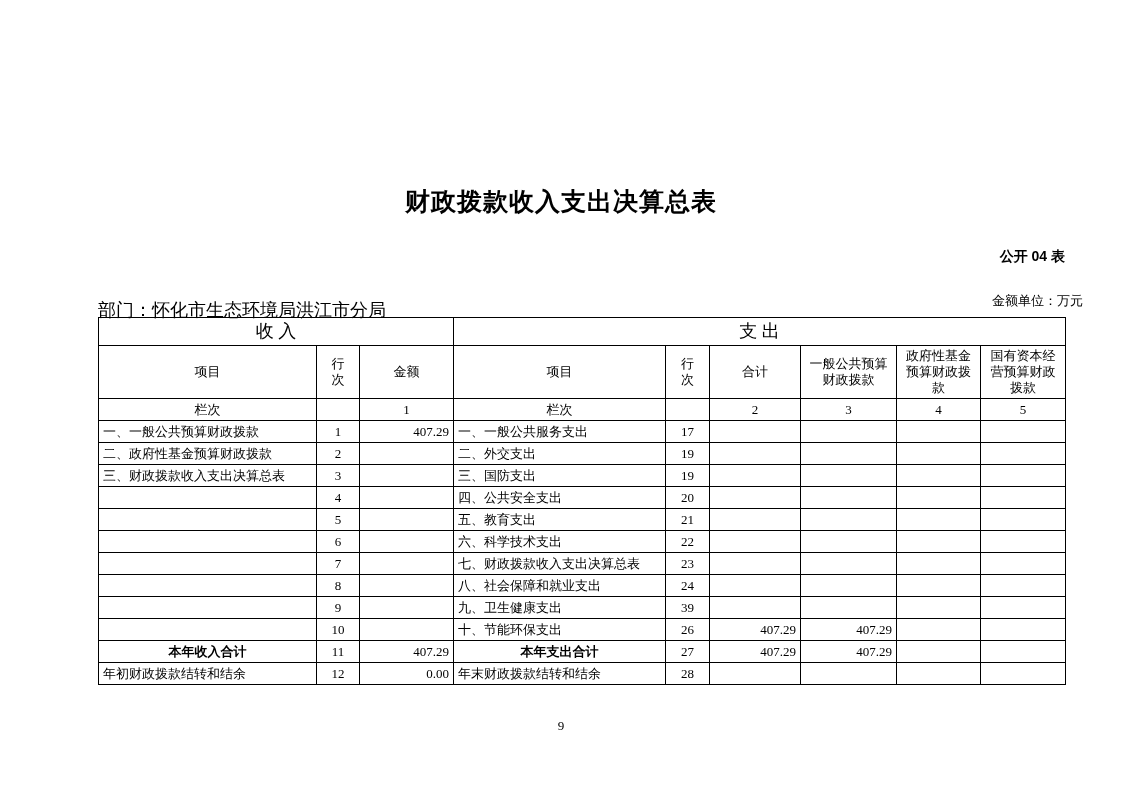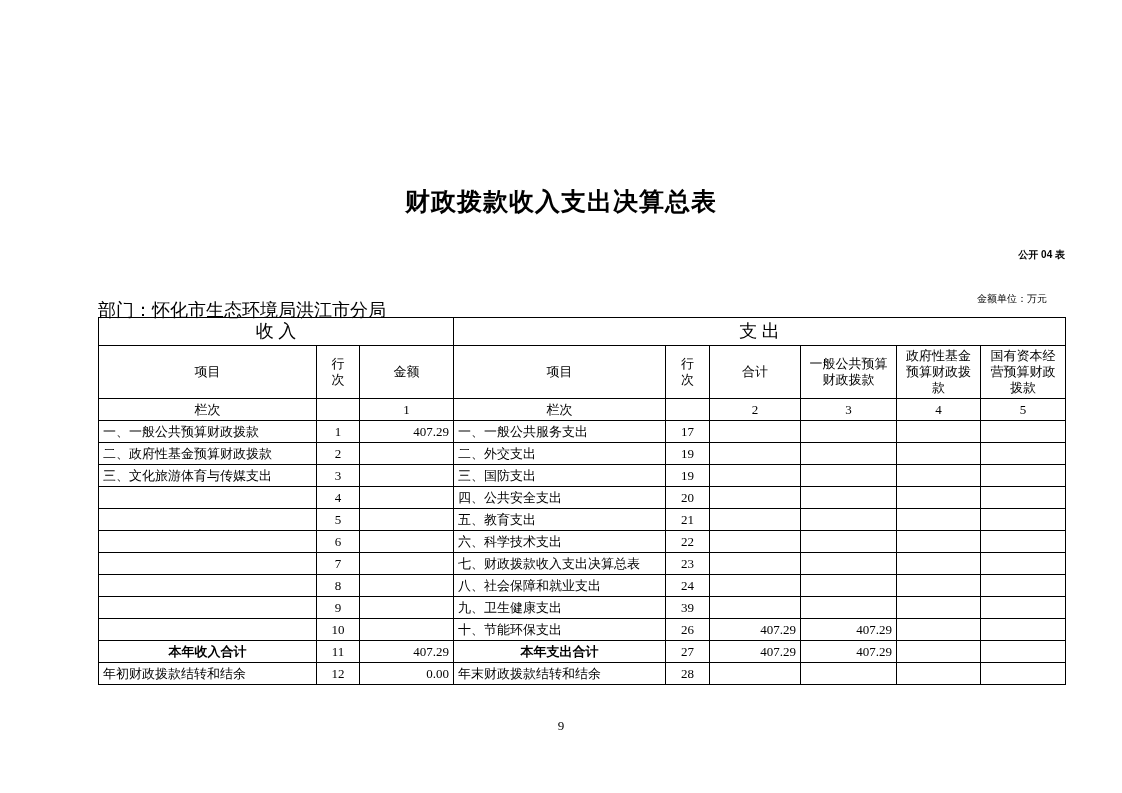--- a/index.html
+++ b/index.html
@@ -29,35 +29,35 @@
     text-align: center;
     font-size: 25px;
     font-weight: bold;
     letter-spacing: 1px;
     font-family: "Liberation Sans", "DejaVu Sans", sans-serif;
   }
   .sheet-code {
     position: absolute;
     top: 248px;
     right: 57px;
-    font-size: 10px;
+    font-size: 14px;
     font-weight: bold;
     font-family: "Liberation Sans", "DejaVu Sans", sans-serif;
   }
   .dept-line {
     position: absolute;
     top: 298px;
     left: 98px;
     font-size: 18px;
   }
   .unit-line {
     position: absolute;
     top: 292px;
-    right: 75px;
-    font-size: 10px;
+    right: 39px;
+    font-size: 13px;
   }
   table.main {
     position: absolute;
     top: 317px;
     left: 98px;
     width: 967px;
     border-collapse: collapse;
     table-layout: fixed;
     font-size: 13px;
   }
@@ -177,21 +177,21 @@
         <td class="row-cell c-center">2</td>
         <td class="row-cell c-right"></td>
         <td class="row-cell c-left">二、外交支出</td>
         <td class="row-cell c-center">19</td>
         <td class="row-cell c-right"></td>
         <td class="row-cell c-right"></td>
         <td class="row-cell c-right"></td>
         <td class="row-cell c-right"></td>
       </tr>
       <tr class="data-row">
-        <td class="row-cell c-left">三、文化旅游体育与传媒支出</td>
+        <td class="row-cell c-left">三、财政拨款收入支出决算总表</td>
         <td class="row-cell c-center">3</td>
         <td class="row-cell c-right"></td>
         <td class="row-cell c-left">三、国防支出</td>
         <td class="row-cell c-center">19</td>
         <td class="row-cell c-right"></td>
         <td class="row-cell c-right"></td>
         <td class="row-cell c-right"></td>
         <td class="row-cell c-right"></td>
       </tr>
       <tr class="data-row">

